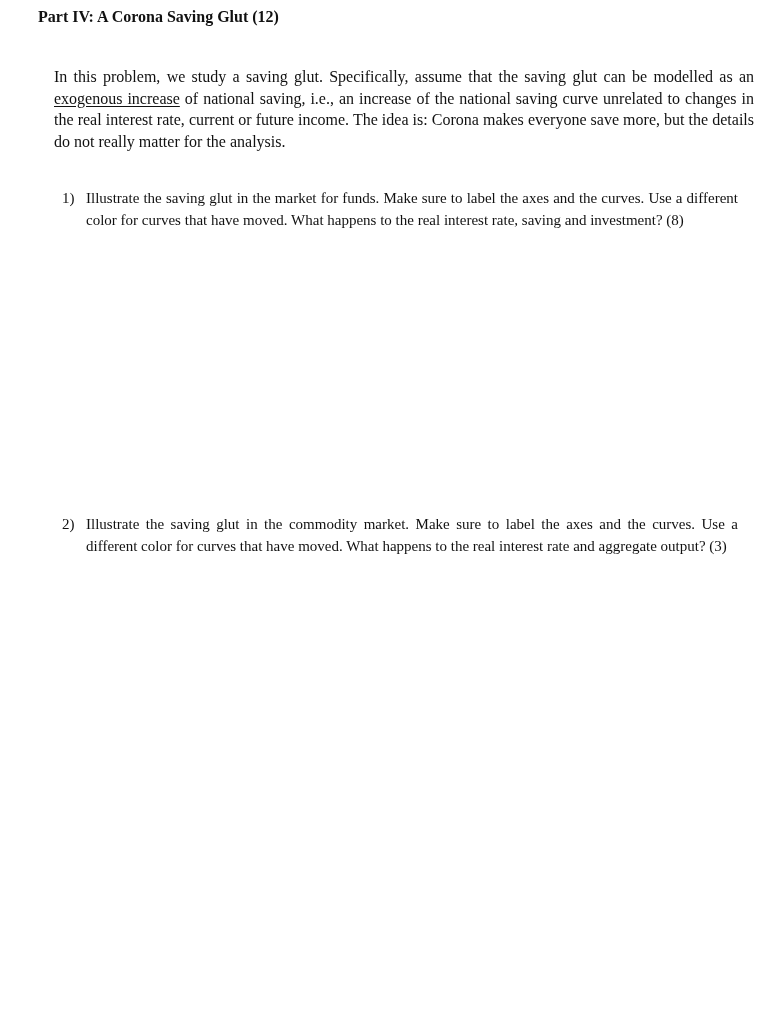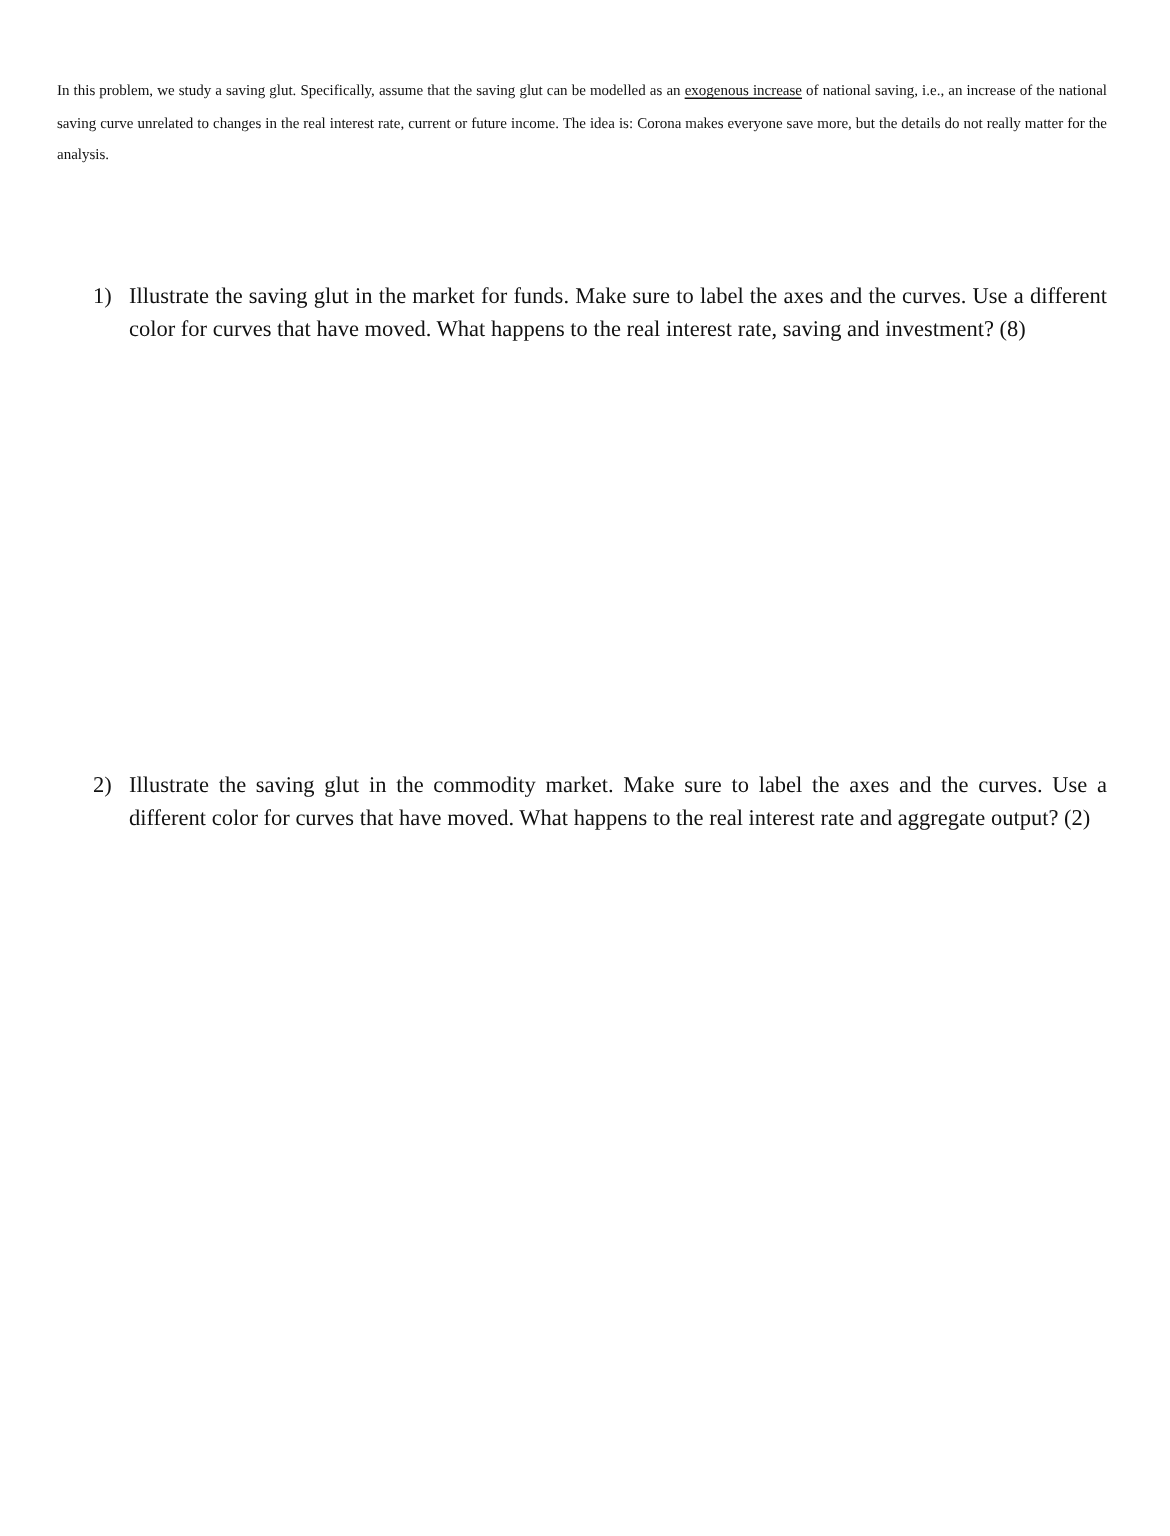--- a/index.html
+++ b/index.html
@@ -28,24 +28,24 @@
       font-size: 16px;
       font-weight: bold;
       letter-spacing: 0;
       margin: 0;
     }
     .intro {
       position: absolute;
       left: 38px;
       top: 50px;
       width: 700px;
-      font-size: 10px;
+      font-size: 16px;
       line-height: 21.5px;
       text-align: justify;
-      margin: 0;
+      margin: 16px;
     }
     .intro .u {
       text-decoration: underline;
       text-underline-offset: 2px;
     }
     .question {
       position: absolute;
       left: 62px;
       width: 676px;
       font-size: 15px;
@@ -69,30 +69,31 @@
       width: 700px;
     }
     .a1 { top: 260px; height: 240px; }
     .a2 { top: 590px; height: 420px; }
   </style>
 </head>
 <body>
 
 <div class="page">
 
+  <h1 class="title">Part IV: A Corona Saving Glut (12)</h1>
 
   <p class="intro"><span>In this problem, we study a saving glut. Specifically, assume that the saving glut can be modelled as an </span><span class="u">exogenous increase</span><span> of national saving, i.e., an increase of the national saving curve unrelated to changes in the real interest rate, current or future income.  The idea is: Corona makes everyone save more, but the details do not really matter for the analysis.</span></p>
 
   <div class="question q1">
     <span class="num">1)</span>
     <span class="qtext">Illustrate the saving glut in the market for funds.  Make sure to label the axes and the curves.  Use a different color for curves that have moved.  What happens to the real interest rate, saving and investment?  (8)</span>
   </div>
 
   <div class="answer-space a1"></div>
 
   <div class="question q2">
     <span class="num">2)</span>
-    <span class="qtext">Illustrate the saving glut in the commodity market.  Make sure to label the axes and the curves.  Use a different color for curves that have moved.  What happens to the real interest rate and aggregate output?  (2)</span>
+    <span class="qtext">Illustrate the saving glut in the commodity market.  Make sure to label the axes and the curves.  Use a different color for curves that have moved.  What happens to the real interest rate and aggregate output?  (3)</span>
   </div>
 
   <div class="answer-space a2"></div>
 
 </div>
 
 </body></html>

